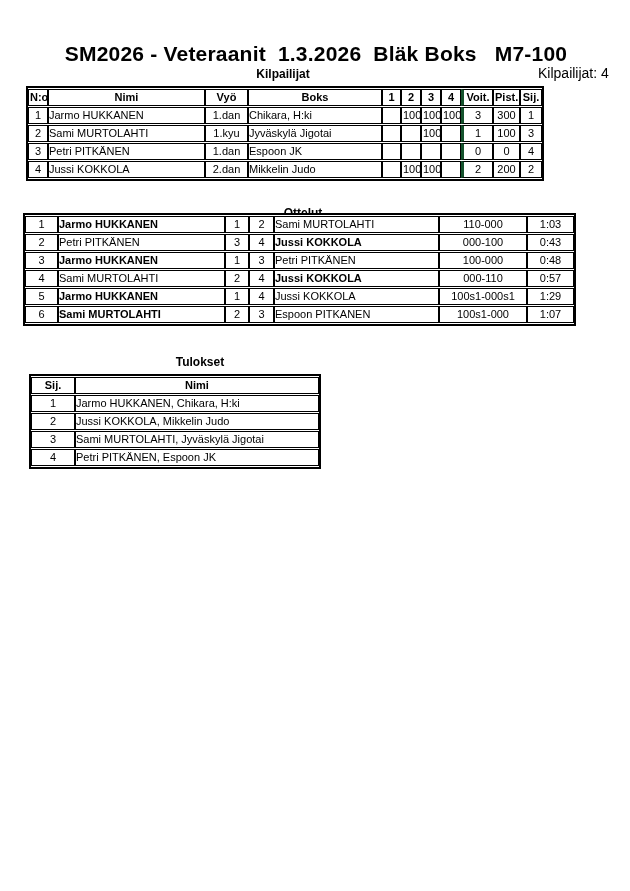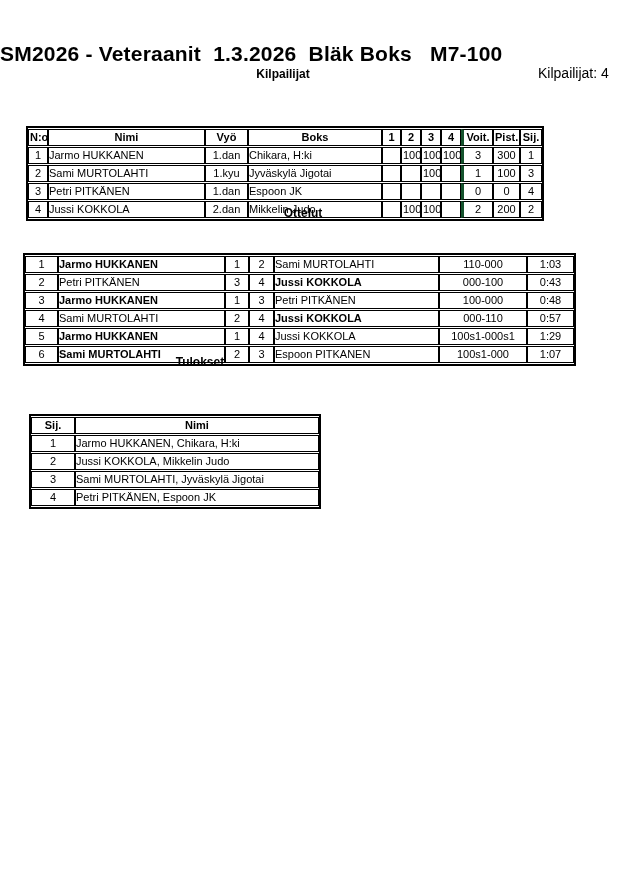--- a/index.html
+++ b/index.html
@@ -4,43 +4,42 @@
 <style>
   html, body { margin: 0; padding: 0; }
   body {
     width: 630px; height: 891px;
     background: #ffffff; color: #000000;
     font-family: "Liberation Sans", sans-serif;
     position: relative; overflow: hidden;
   }
   .page-title {
     position: absolute; top: 42px; left: 0; width: 568px;
-    font-size: 21px; font-weight: bold;
-    white-space: pre; letter-spacing: 0.2px;
+    text-align: center; font-size: 21px; font-weight: bold;
+    white-space: pre; letter-spacing: 0.2px; padding-left: 32px;
   }
   .count-label {
     position: absolute; top: 65px; left: 538px;
     font-size: 14px; white-space: nowrap;
   }
   .sec-title {
     position: absolute; font-weight: bold; font-size: 12px;
     text-align: center; white-space: nowrap; margin-left: 27px;
   }
   #t1-title { top: 67px; left: 0;    width: 512px; }
   #t2-title { top: 206px; left: 23px; width: 506px; }
   #t3-title { top: 355px; left: 29px; width: 288px; }
 
   table {
     position: absolute;
     border-collapse: separate;
     border-spacing: 0 1px;
     background: #ffffff;
     border: 2px solid #000000;
     table-layout: fixed;
-    margin-top: 40px;
   }
   #t1 { left: 26px; top: 86px;  width: 514px; }
   #t2 { left: 23px; top: 213px; width: 549px; }
   #t3 { left: 29px; top: 374px; width: 288px; }
 
   th, td {
     border: 1px solid #000000;
     font-size: 11px; font-weight: normal;
     height: 15px; line-height: 15px;
     padding: 0 1px;

